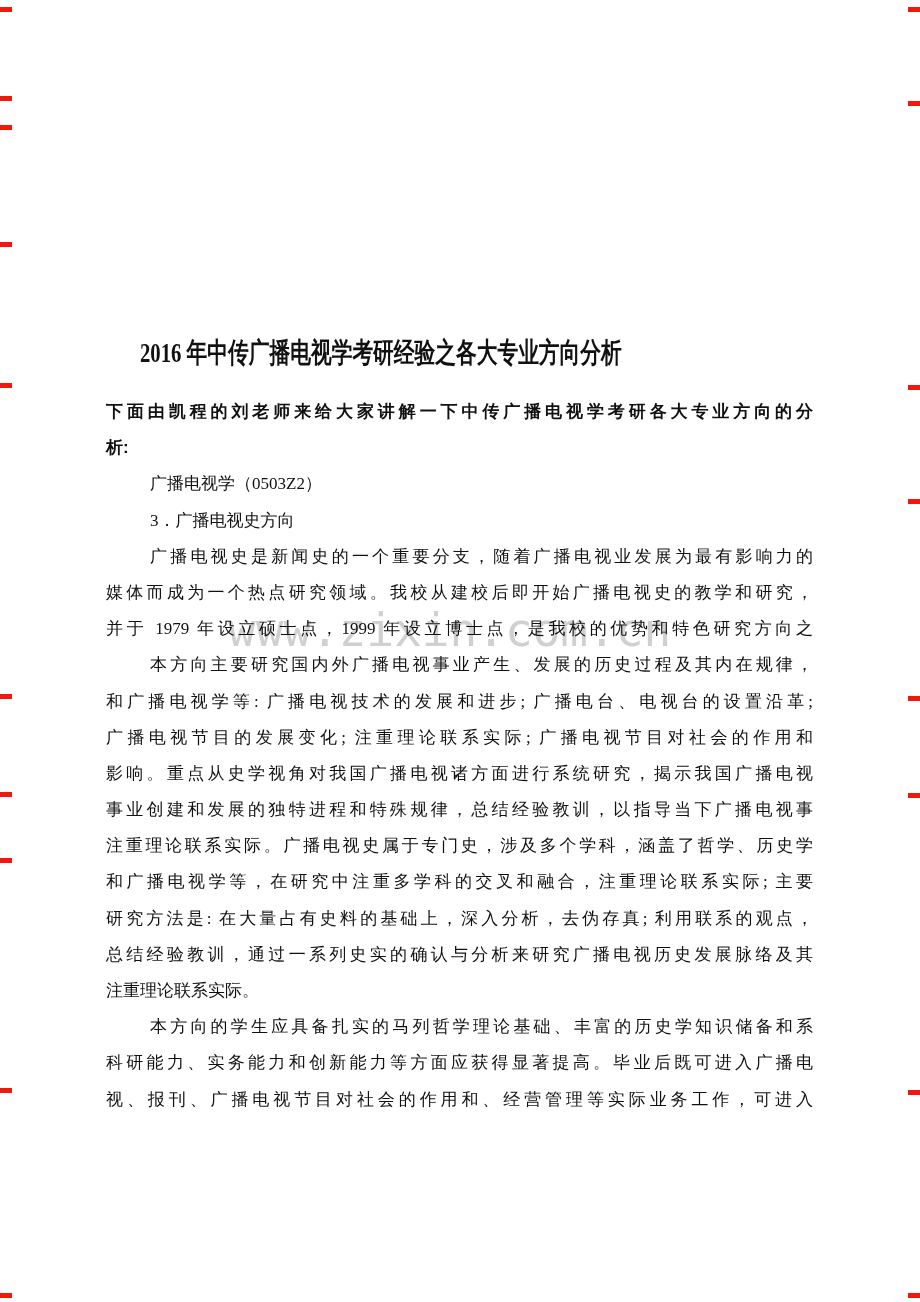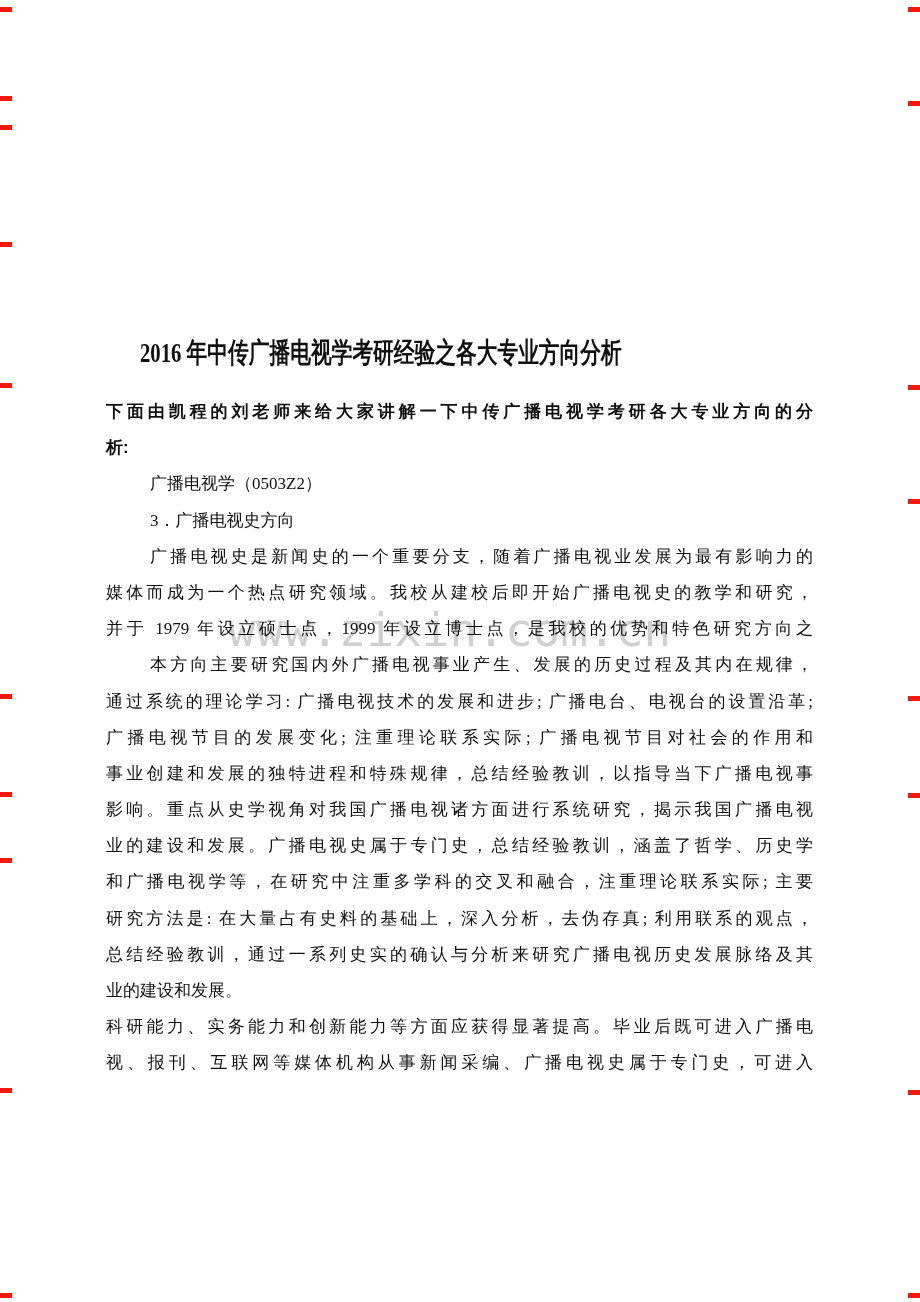--- a/index.html
+++ b/index.html
@@ -78,31 +78,32 @@
   <h1 id="doc-title" style="margin:0">2016 年中传广播电视学考研经验之各大专业方向分析</h1>
   <div id="doc-body">
       <div class="doc-line j bold">下面由凯程的刘老师来给大家讲解一下中传广播电视学考研各大专业方向的分</div>
       <div class="doc-line bold">析:</div>
       <div class="doc-line indent">广播电视学（0503Z2）</div>
       <div class="doc-line indent">3．广播电视史方向</div>
       <div class="doc-line j indent">广播电视史是新闻史的一个重要分支，随着广播电视业发展为最有影响力的</div>
       <div class="doc-line j">媒体而成为一个热点研究领域。我校从建校后即开始广播电视史的教学和研究，</div>
       <div class="doc-line j">并于 1979 年设立硕士点，1999 年设立博士点，是我校的优势和特色研究方向之</div>
       <div class="doc-line j indent">本方向主要研究国内外广播电视事业产生、发展的历史过程及其内在规律，</div>
-      <div class="doc-line j">通过系统的理论学习: 广播电视技术的发展和进步; 广播电台、电视台的设置沿革;</div>
+      <div class="doc-line j">和广播电视学等: 广播电视技术的发展和进步; 广播电台、电视台的设置沿革;</div>
       <div class="doc-line j">广播电视节目的发展变化; 注重理论联系实际; 广播电视节目对社会的作用和</div>
+      <div class="doc-line j">影响。重点从史学视角对我国广播电视诸方面进行系统研究，揭示我国广播电视</div>
       <div class="doc-line j">事业创建和发展的独特进程和特殊规律，总结经验教训，以指导当下广播电视事</div>
-      <div class="doc-line j">影响。重点从史学视角对我国广播电视诸方面进行系统研究，揭示我国广播电视</div>
-      <div class="doc-line j">业的建设和发展。广播电视史属于专门史，总结经验教训，涵盖了哲学、历史学</div>
+      <div class="doc-line j">注重理论联系实际。广播电视史属于专门史，涉及多个学科，涵盖了哲学、历史学</div>
       <div class="doc-line j">和广播电视学等，在研究中注重多学科的交叉和融合，注重理论联系实际; 主要</div>
       <div class="doc-line j">研究方法是: 在大量占有史料的基础上，深入分析，去伪存真; 利用联系的观点，</div>
       <div class="doc-line j">总结经验教训，通过一系列史实的确认与分析来研究广播电视历史发展脉络及其</div>
-      <div class="doc-line">业的建设和发展。</div>
+      <div class="doc-line">注重理论联系实际。</div>
+      <div class="doc-line j indent">本方向的学生应具备扎实的马列哲学理论基础、丰富的历史学知识储备和系</div>
       <div class="doc-line j">科研能力、实务能力和创新能力等方面应获得显著提高。毕业后既可进入广播电</div>
-      <div class="doc-line j">视、报刊、互联网等媒体机构从事新闻采编、广播电视史属于专门史，可进入</div>
+      <div class="doc-line j">视、报刊、广播电视节目对社会的作用和、经营管理等实际业务工作，可进入</div>
     </div>
   <div id="marks">
       <div class="crop-mark left" style="top: 7px; background: rgb(243, 24, 13);"></div>
       <div class="crop-mark left" style="top: 96px; background: rgb(243, 24, 13);"></div>
       <div class="crop-mark left" style="top: 125px; background: rgb(243, 24, 13);"></div>
       <div class="crop-mark left" style="top: 242px; background: rgb(243, 24, 13);"></div>
       <div class="crop-mark left" style="top: 383px; background: rgb(243, 24, 13);"></div>
       <div class="crop-mark left" style="top: 694px; background: rgb(243, 24, 13);"></div>
       <div class="crop-mark left" style="top: 792px; background: rgb(243, 24, 13);"></div>
       <div class="crop-mark left" style="top: 858px; background: rgb(243, 24, 13);"></div>

